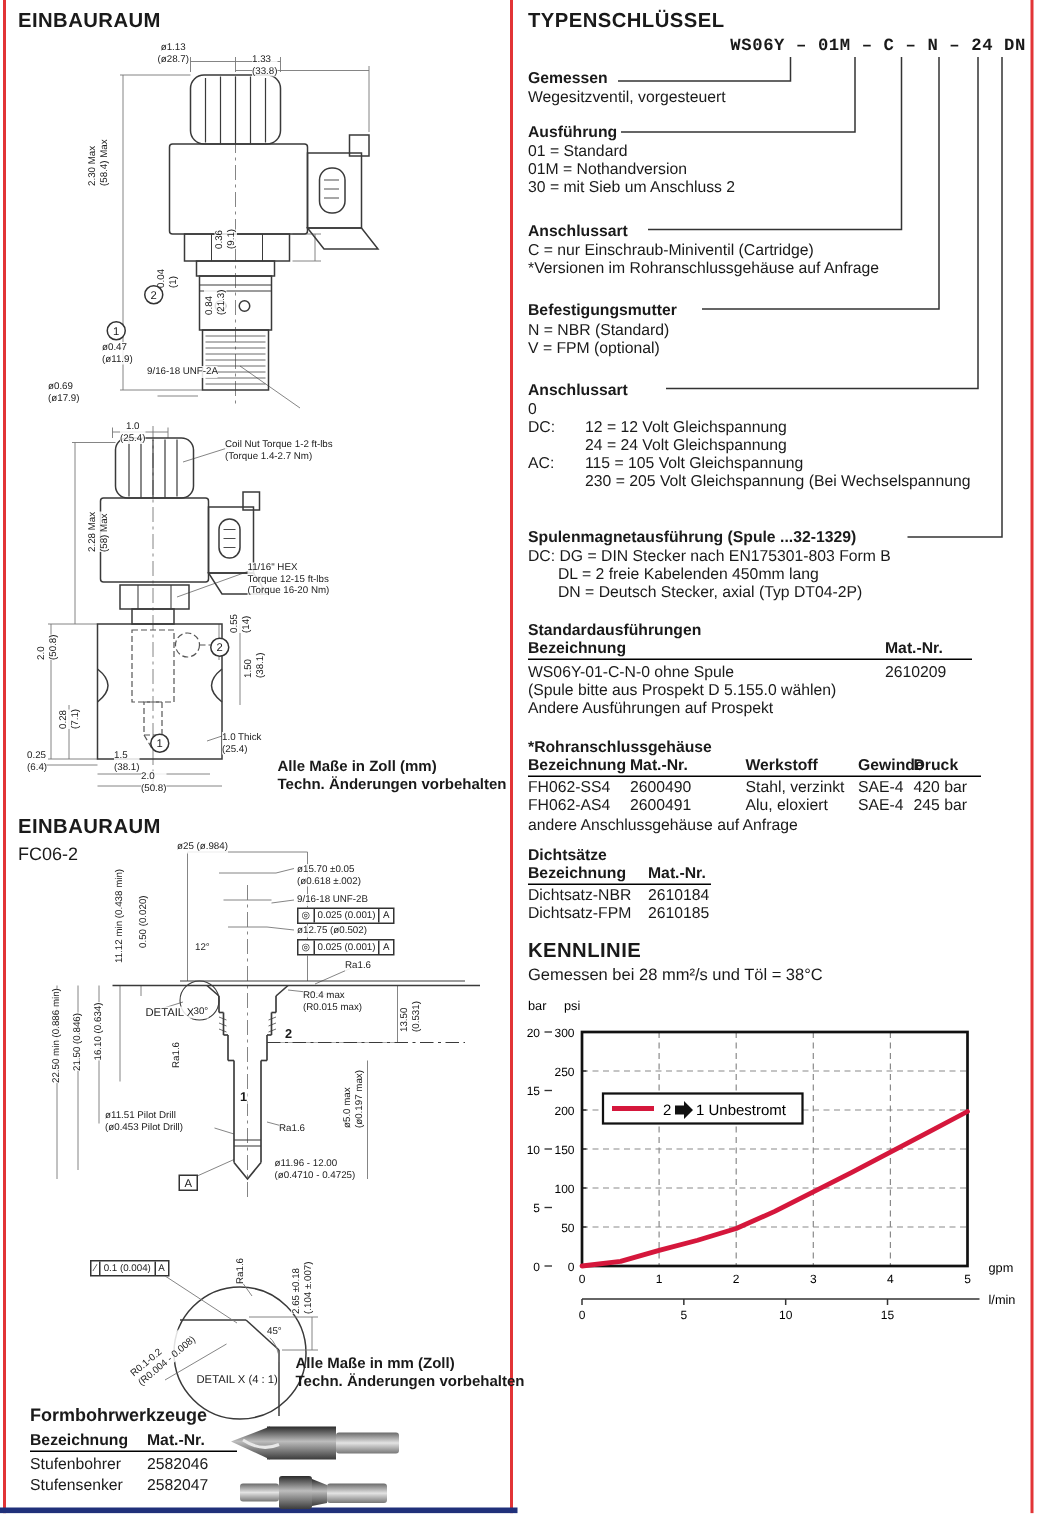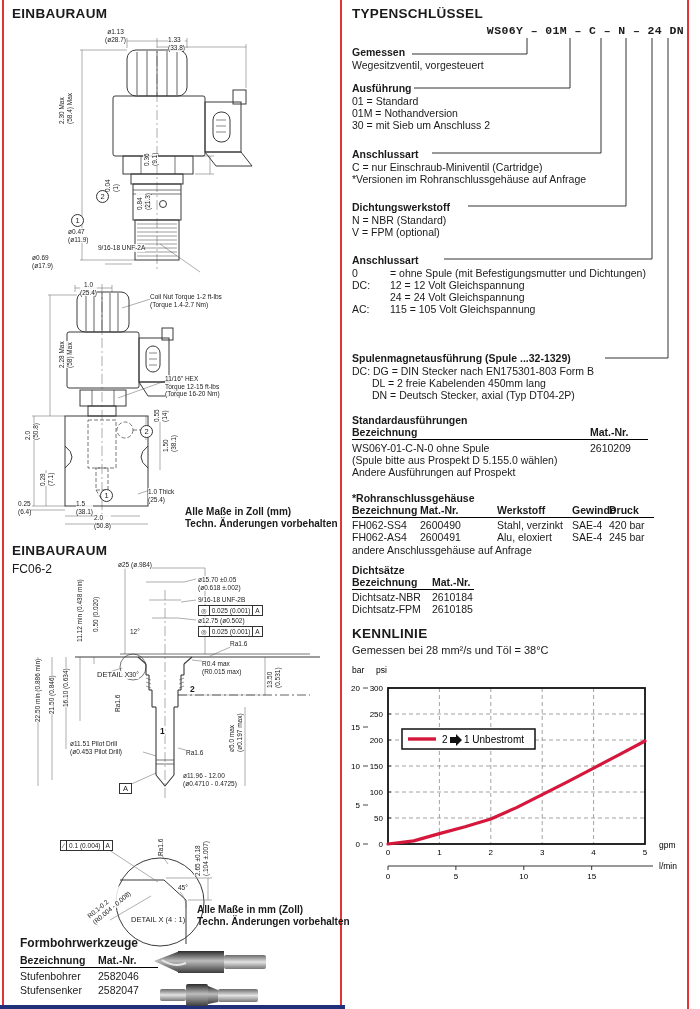--- a/index.html
+++ b/index.html
@@ -385,32 +385,32 @@
 
   <div class="txt bold" style="left:352px;top:82px">Ausführung</div>
   <div class="txt" style="left:352px;top:95px">01 = Standard</div>
   <div class="txt" style="left:352px;top:107px">01M = Nothandversion</div>
   <div class="txt" style="left:352px;top:119px">30 = mit Sieb um Anschluss 2</div>
 
   <div class="txt bold" style="left:352px;top:148px">Anschlussart</div>
   <div class="txt" style="left:352px;top:161px">C =  nur Einschraub-Miniventil (Cartridge)</div>
   <div class="txt" style="left:352px;top:173px">*Versionen im Rohranschlussgehäuse auf Anfrage</div>
 
-  <div class="txt bold" style="left:352px;top:201px">Dichtungswerkstoff</div>
+  <div class="txt bold" style="left:352px;top:201px">Befestigungsmutter</div>
   <div class="txt" style="left:352px;top:214px">N = NBR (Standard)</div>
   <div class="txt" style="left:352px;top:226px">V = FPM (optional)</div>
 
   <div class="txt bold" style="left:352px;top:254px">Anschlussart</div>
   <div class="txt" style="left:352px;top:267px">0</div>
-  <div class="txt" style="left:390px;top:267px">= ohne Spule (mit Befestigungsmutter und Dichtungen)</div>
   <div class="txt" style="left:352px;top:279px">DC:</div>
   <div class="txt" style="left:390px;top:279px">12 = 12 Volt Gleichspannung</div>
   <div class="txt" style="left:390px;top:291px">24 = 24 Volt Gleichspannung</div>
   <div class="txt" style="left:352px;top:303px">AC:</div>
   <div class="txt" style="left:390px;top:303px">115  = 105 Volt Gleichspannung</div>
+  <div class="txt" style="left:390px;top:315px">230  = 205 Volt Gleichspannung (Bei Wechselspannung</div>
 
   <div class="txt bold" style="left:352px;top:352px">Spulenmagnetausführung (Spule ...32-1329)</div>
   <div class="txt" style="left:352px;top:365px">DC: DG  = DIN Stecker nach EN175301-803 Form B</div>
   <div class="txt" style="left:372px;top:377px">DL  = 2 freie Kabelenden 450mm lang</div>
   <div class="txt" style="left:372px;top:389px">DN  = Deutsch Stecker, axial (Typ DT04-2P)</div>
 
   <div class="txt bold" style="left:352px;top:414px">Standardausführungen</div>
   <div class="hdrule" style="left:352px;top:426px;width:296px;height:13px">
     <span class="txt bold" style="left:0;top:0">Bezeichnung</span>
     <span class="txt bold" style="left:238px;top:0">Mat.-Nr.</span>

